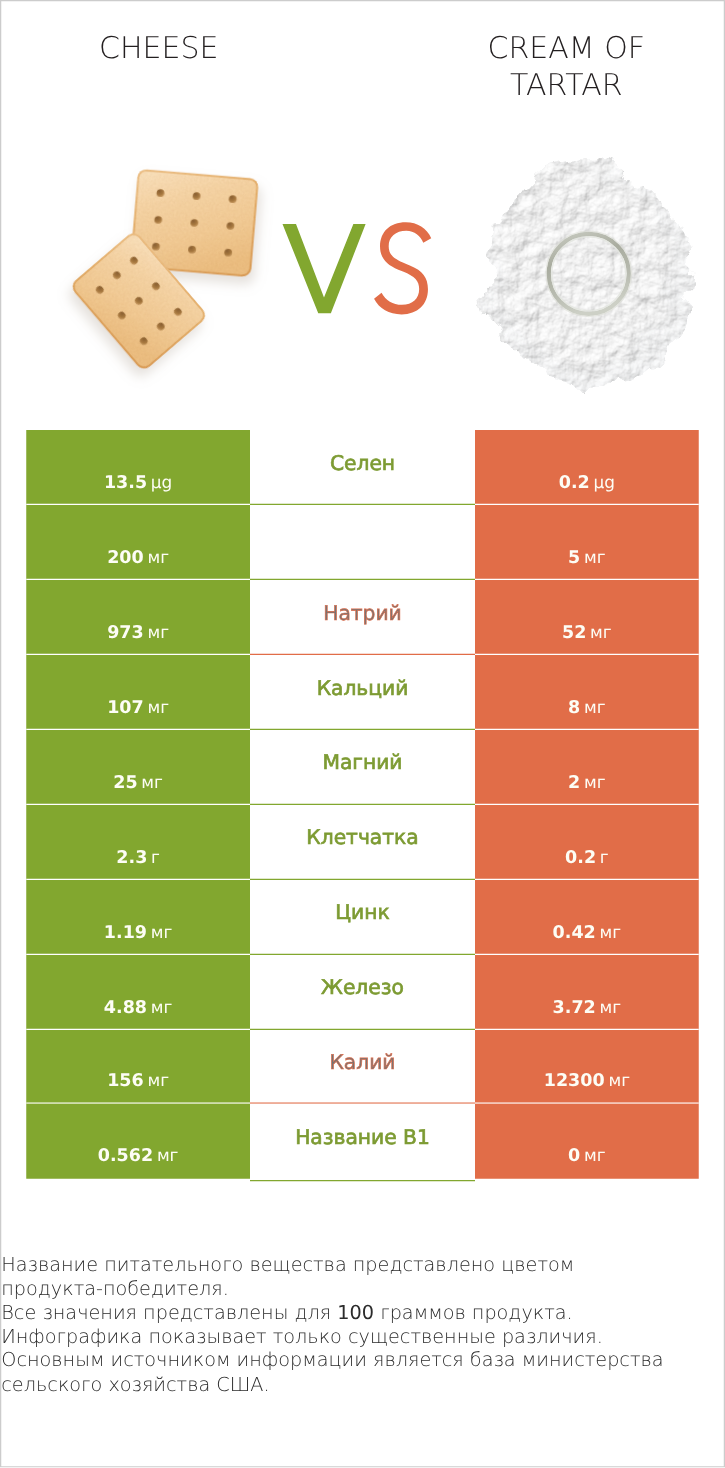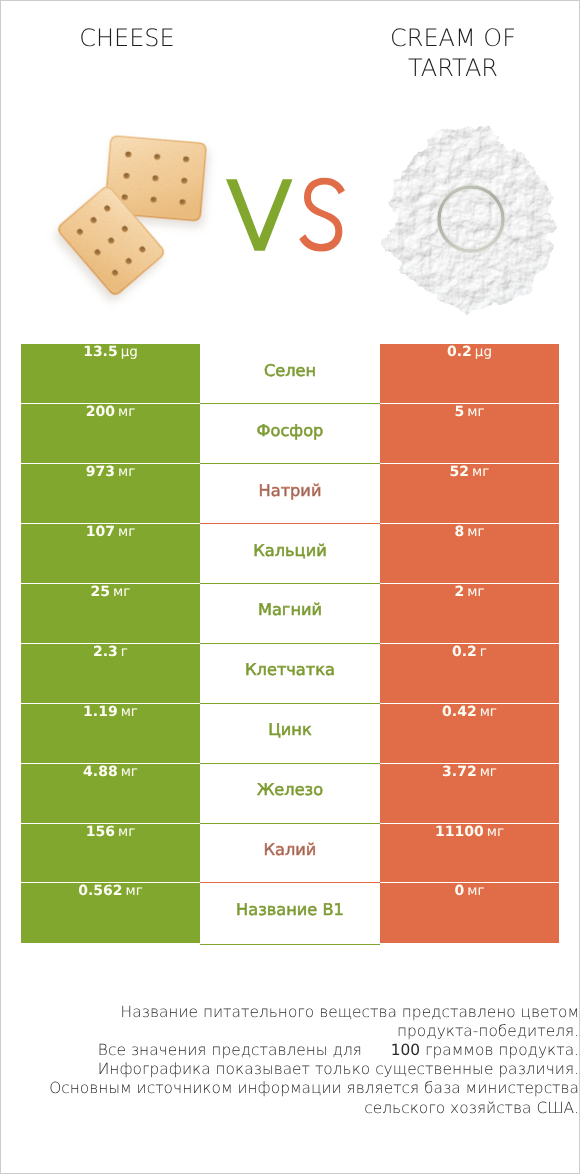--- a/index.html
+++ b/index.html
@@ -18,41 +18,41 @@
   .vs-v-path{fill:#82a72f;}
   .vs-s-path{fill:#e16d48;}
 
   .photo{position:absolute;left:0;top:0;width:300px;height:330px;overflow:visible;}
   .photo.r{left:320px;}
 
   
   .tbl{position:absolute;left:20px;top:343.4px;width:538px;}
   .row{position:relative;height:59.9px;}
   .cellL,.cellR{position:absolute;top:0;width:179px;height:59.9px;
-                display:flex;align-items:flex-start;justify-content:center;
+                display:flex;align-items:flex-end;justify-content:center;
                 padding-bottom:10px;box-sizing:border-box;
                 color:#fdfdf5;}
   .cellL{left:0;background:#82a72f;}
   .cellR{left:359px;background:#e16d48;}
   .cellM{position:absolute;left:179px;top:0;width:180px;height:59.9px;
          display:flex;align-items:center;justify-content:center;background:#fff;
          padding-bottom:8px;box-sizing:border-box;}
   .num{font-family:"DejaVu Sans",sans-serif;font-weight:bold;font-size:14px;letter-spacing:0px;}
   .unit{font-family:"DejaVu Sans",sans-serif;font-weight:normal;font-size:13.5px;margin-left:3px;}
   .nm{font-family:"DejaVu Sans",sans-serif;font-weight:normal;font-size:16.2px;}
   .nm.g{color:#7d9b33;-webkit-text-stroke:0.55px #7d9b33;}
   .nm.o{color:#737373;-webkit-text-stroke:0.55px #dc6b4a;}
   .sep{position:absolute;left:179px;width:180px;height:1px;}
   .sepw{position:absolute;left:0;width:538px;height:1px;background:#ffffff;}
 
   
-  .footer{position:absolute;left:0;top:1001.6px;width:578px;text-align:right;
+  .footer{position:absolute;left:0;top:1001.6px;width:578px;text-align:left;
           font-family:"DejaVu Sans",sans-serif;font-weight:300;font-size:15.4px;
           line-height:19.2px;color:#2b2b2b;}
-  .emph{font-weight:500;margin-left:24px;}
+  .emph{font-weight:500;}
 </style>
 </head>
 <body>
 
 <div class="page">
 
   <div class="hero">
     <div class="ptitle l">
       <div>CHEESE</div>
     </div>
@@ -185,23 +185,20 @@
           <span class="unit">µg</span>
         </div>
       </div>
       <div class="sepw" style="top: 58.9px;"></div>
       <div class="sep" style="background: rgb(130, 167, 47); top: 58.9px;"></div>
       <div class="row">
         <div class="cellL">
           <span class="num">200</span>
           <span class="unit">мг</span>
         </div>
-        <div class="cellM">
-          <span class="nm g">Фосфор</span>
-        </div>
         <div class="cellR">
           <span class="num">5</span>
           <span class="unit">мг</span>
         </div>
       </div>
       <div class="sepw" style="top: 118.8px;"></div>
       <div class="sep" style="background: rgb(130, 167, 47); top: 118.8px;"></div>
       <div class="row">
         <div class="cellL">
           <span class="num">973</span>
@@ -294,21 +291,21 @@
       <div class="sep" style="background: rgb(130, 167, 47); top: 478.2px;"></div>
       <div class="row">
         <div class="cellL">
           <span class="num">156</span>
           <span class="unit">мг</span>
         </div>
         <div class="cellM">
           <span class="nm o">Калий</span>
         </div>
         <div class="cellR">
-          <span class="num">11100</span>
+          <span class="num">12300</span>
           <span class="unit">мг</span>
         </div>
       </div>
       <div class="sepw" style="top: 538.1px;"></div>
       <div class="sep" style="background: rgb(225, 109, 72); top: 538.1px;"></div>
       <div class="row">
         <div class="cellL">
           <span class="num">0.562</span>
           <span class="unit">мг</span>
         </div>

